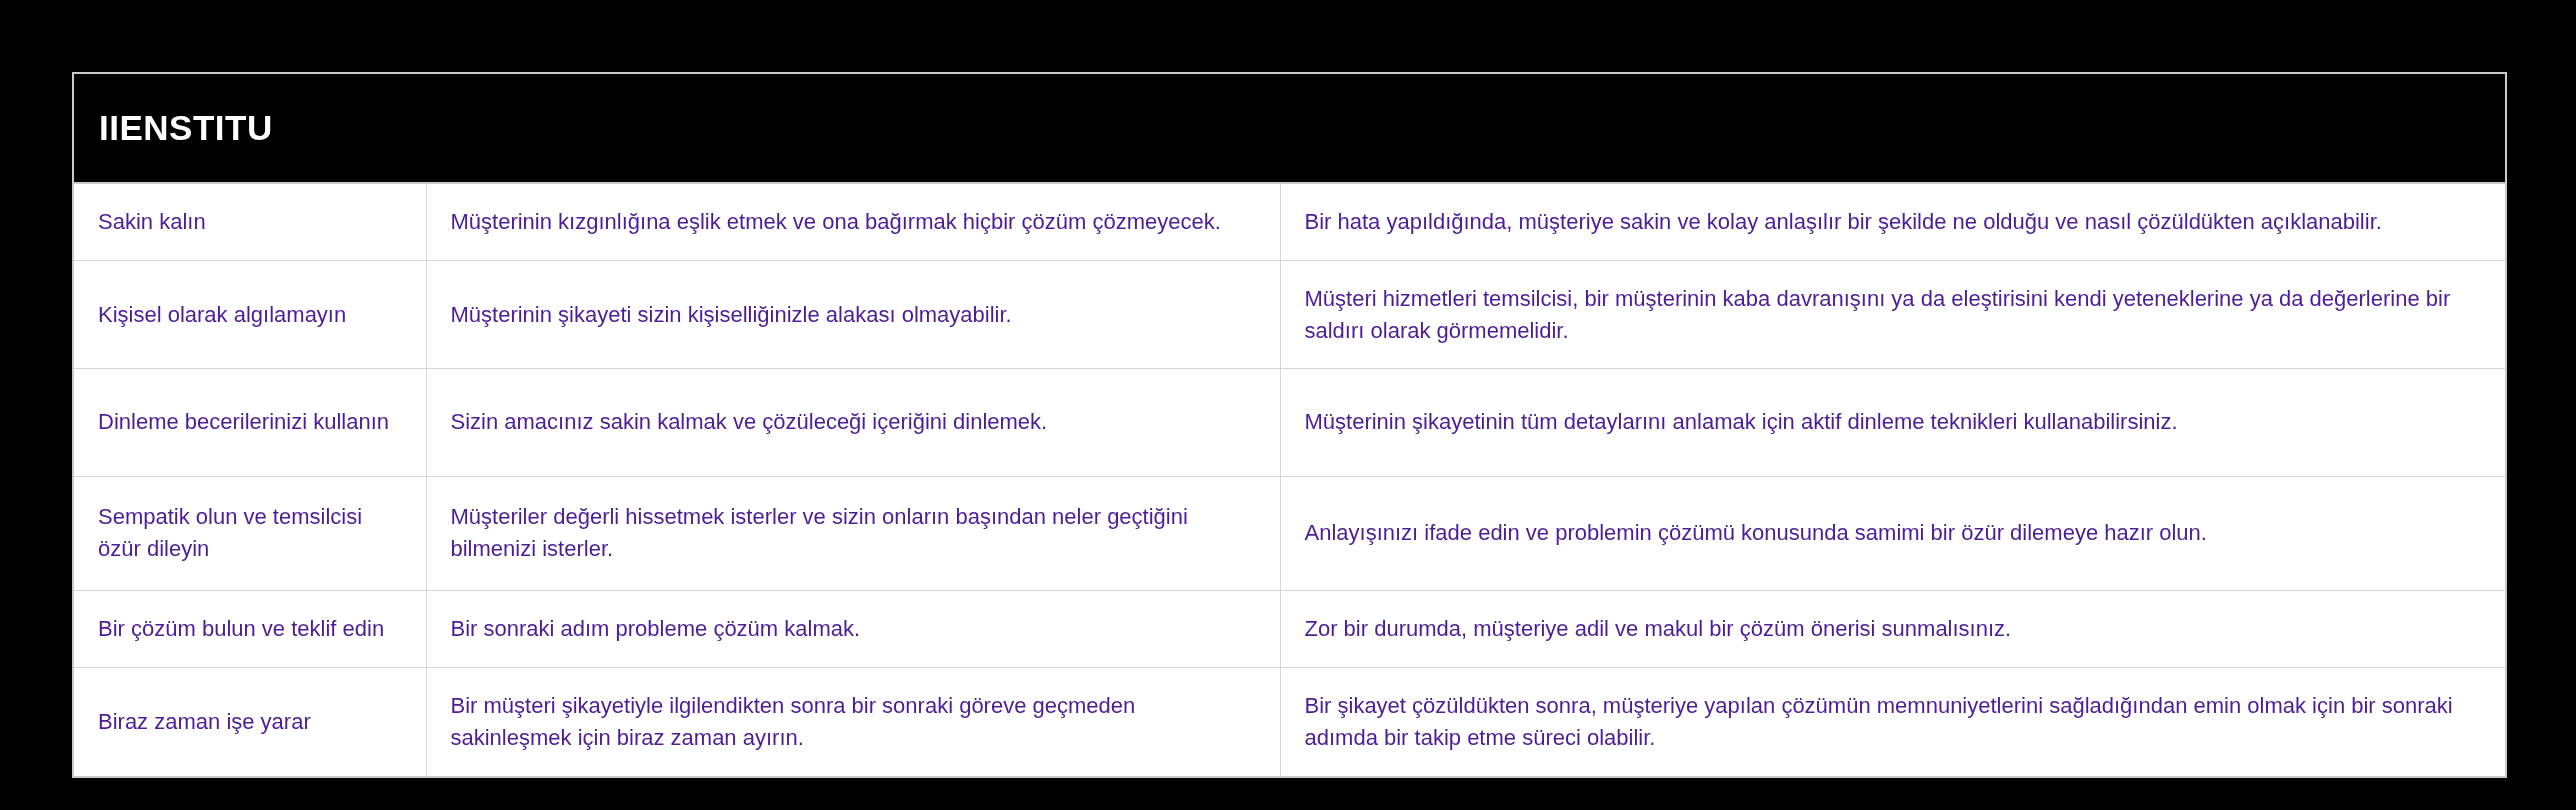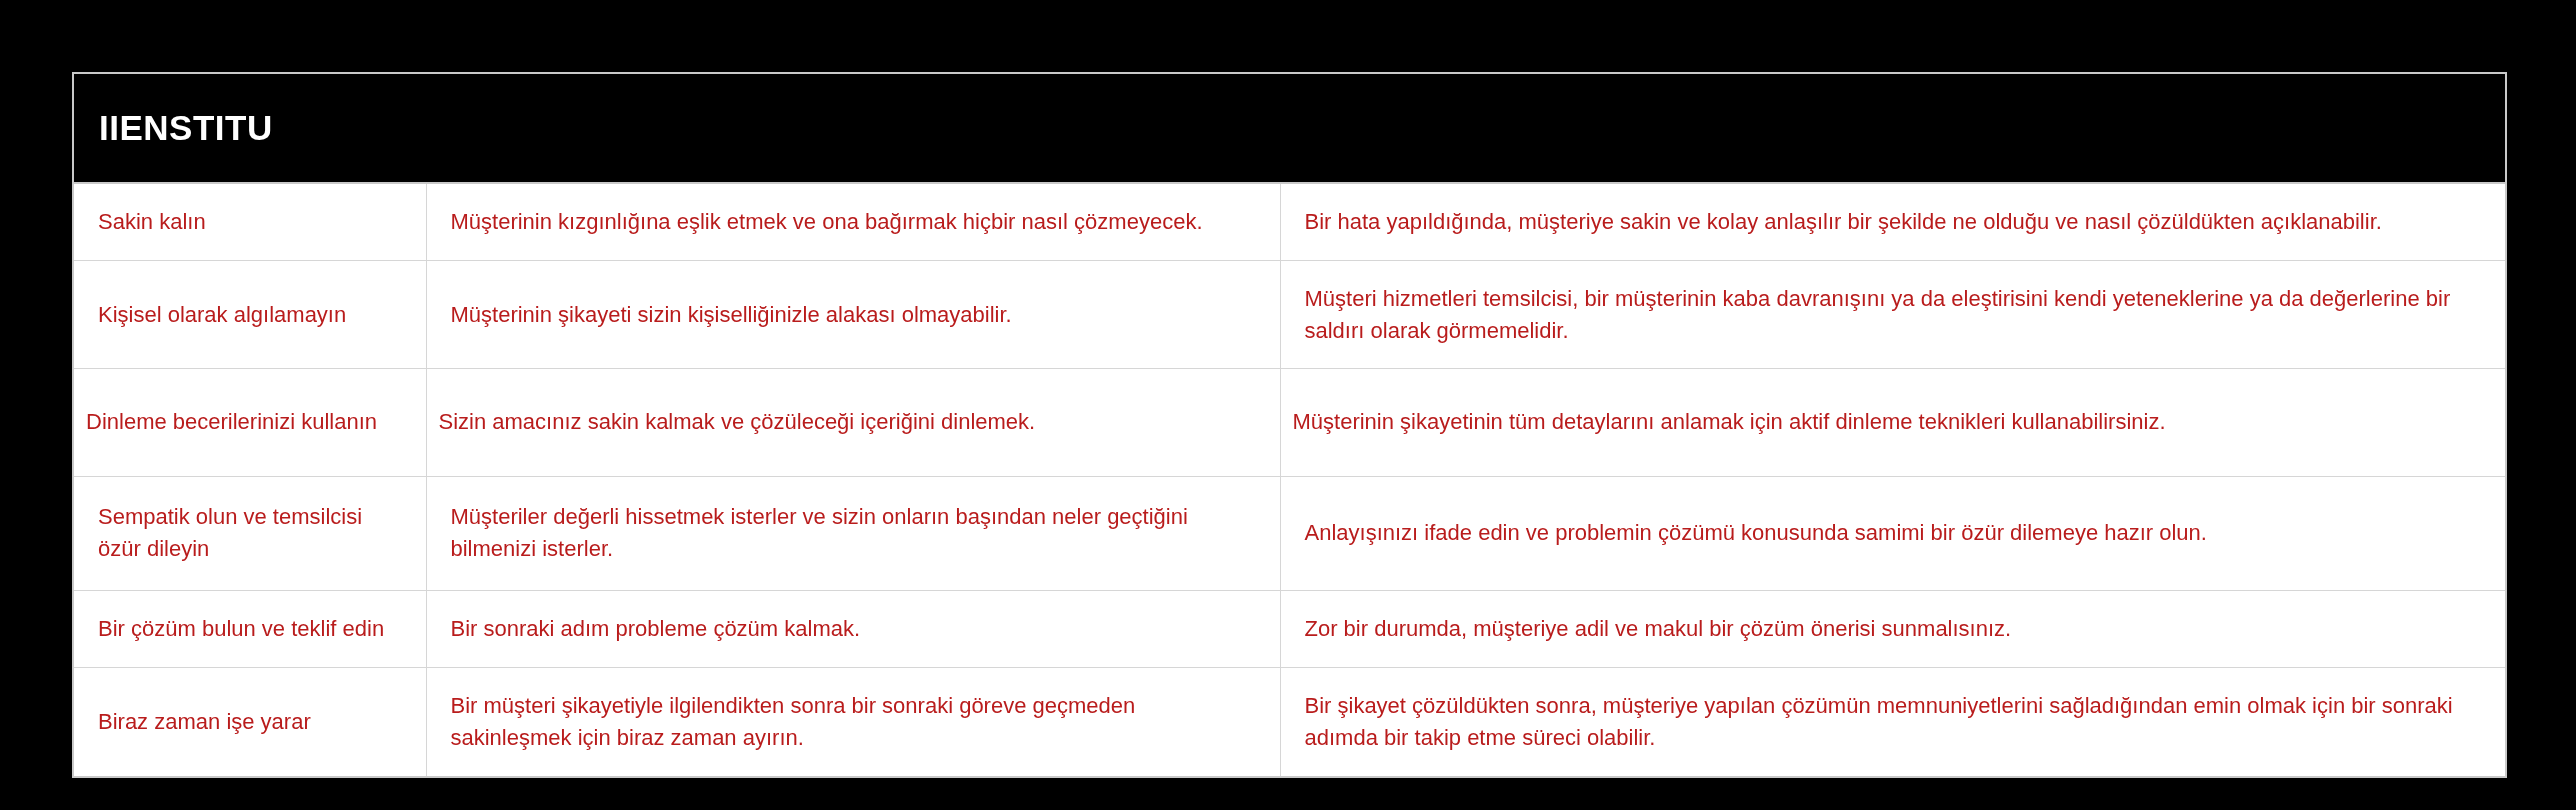--- a/index.html
+++ b/index.html
@@ -53,32 +53,32 @@
     line-height: 34px;
     height: 93px;
     padding: 0 24px;
     border: 2.9px solid #c9c9c9;
     vertical-align: middle;
     text-align: left;
   }
   
   td.cell {
     background: #ffffff;
-    color: #b91c1c;
+    color: #4c1d95;
     font-size: 22px;
     line-height: 32px;
     padding: 7.6px 24px;
     border: 1.9px solid #d6d6d6;
     vertical-align: middle;
     text-align: left;
     word-wrap: break-word;
   }
   tr.r1 td { height: 61px; }
   tr.r2 td { height: 92px; }
-  tr.r3 td { height: 91px; padding-left: 12px; }
+  tr.r3 td { height: 91px; }
   tr.r4 td { height: 98px; }
   tr.r5 td { height: 61px; margin-top: 35px; }
   tr.r6 td { height: 93px; }
 </style>
 </head>
 <body>
 
 <div class="canvas">
   <div class="table-frame">
     <table class="strategies">
@@ -88,21 +88,21 @@
         <col style="width:1226px">
       </colgroup>
       <thead>
         <tr class="title-row">
           <td colspan="3">IIENSTITU</td>
         </tr>
       </thead>
       <tbody>
         <tr class="r1">
           <td class="cell">Sakin kalın</td>
-          <td class="cell">Müşterinin kızgınlığına eşlik etmek ve ona bağırmak hiçbir nasıl çözmeyecek.</td>
+          <td class="cell">Müşterinin kızgınlığına eşlik etmek ve ona bağırmak hiçbir çözüm çözmeyecek.</td>
           <td class="cell">Bir hata yapıldığında, müşteriye sakin ve kolay anlaşılır bir şekilde ne olduğu ve nasıl çözüldükten açıklanabilir.</td>
         </tr>
         <tr class="r2">
           <td class="cell">Kişisel olarak algılamayın</td>
           <td class="cell">Müşterinin şikayeti sizin kişiselliğinizle alakası olmayabilir.</td>
           <td class="cell">Müşteri hizmetleri temsilcisi, bir müşterinin kaba davranışını ya da eleştirisini kendi yeteneklerine ya da değerlerine bir saldırı olarak görmemelidir.</td>
         </tr>
         <tr class="r3">
           <td class="cell">Dinleme becerilerinizi kullanın</td>
           <td class="cell">Sizin amacınız sakin kalmak ve çözüleceği içeriğini dinlemek.</td>

